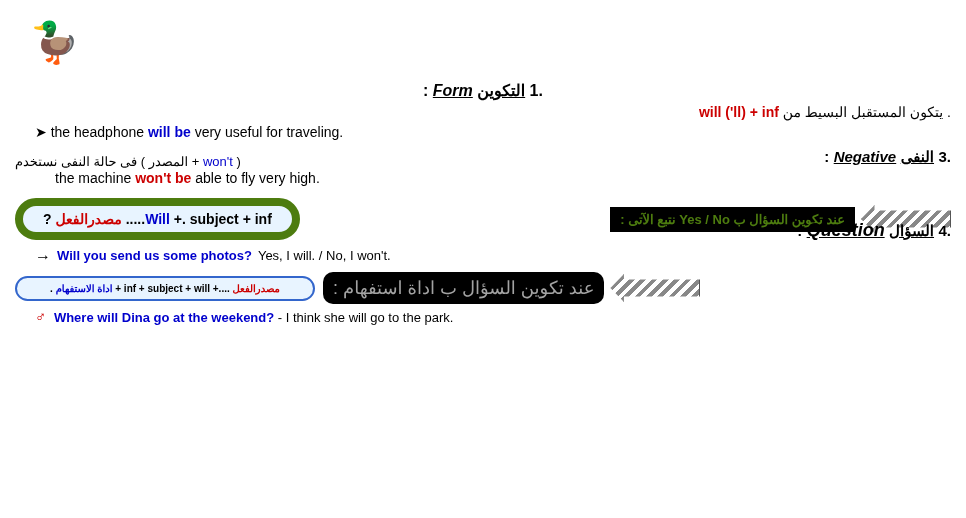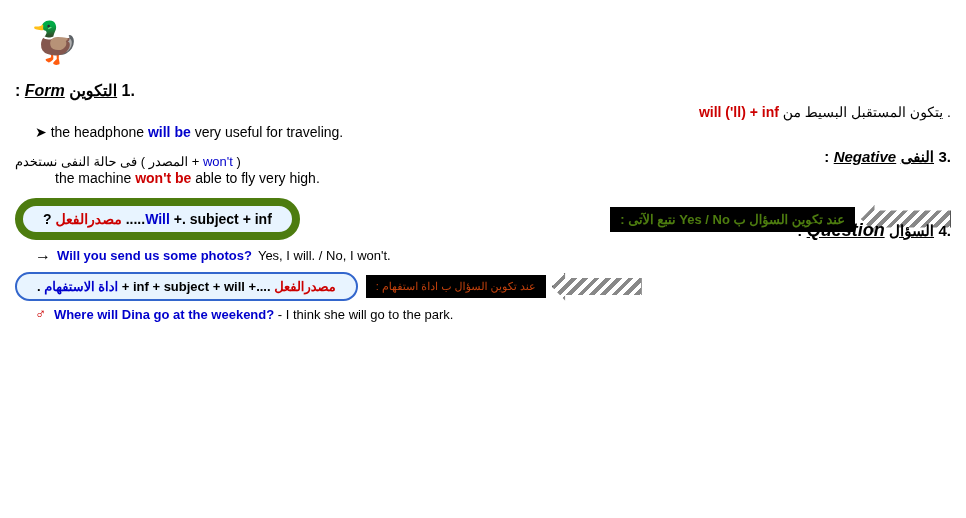--- a/index.html
+++ b/index.html
@@ -51,21 +51,21 @@
       font-weight: bold;
       color: #000;
       direction: rtl;
       background: #d0d0d0;
       padding: 4px 10px;
       border: 1px solid #666;
     }
 
     
     .section-form {
-      text-align: left;
+      text-align: center;
       direction: rtl;
       margin-bottom: 4px;
     }
     .form-rule {
       font-size: 14px;
       color: #000;
       direction: rtl;
       text-align: right;
       margin-bottom: 4px;
     }
@@ -184,33 +184,34 @@
       padding-left: 20px;
       display: flex;
       align-items: center;
       gap: 6px;
     }
     .exampleq1 .blue-bold { color: #00c; font-weight: bold; }
     .arrow-bullet { color: #000; font-size: 16px; font-weight: bold; }
 
     .black-box2 {
       background: #000;
-      color: #c2410c;
+      color: #a3a3a3;
       padding: 5px 10px;
-      font-size: 11px;
-      direction: rtl;
-      text-align: right;
+      font-size: 18px;
+      direction: rtl;
+      text-align: right;
+      border-radius: 10px;
     }
 
     .oval-box2 {
       background: #e8f4ff;
       border: 2px solid #3366cc;
       border-radius: 30px;
       padding: 5px 20px;
-      font-size: 13px;
+      font-size: 10px;
       font-weight: bold;
       color: #000;
       direction: rtl;
       min-width: 300px;
       text-align: center;
     }
     .oval-box2 .blue { color: #00c; }
     .oval-box2 .red { color: #c00; }
 
     

